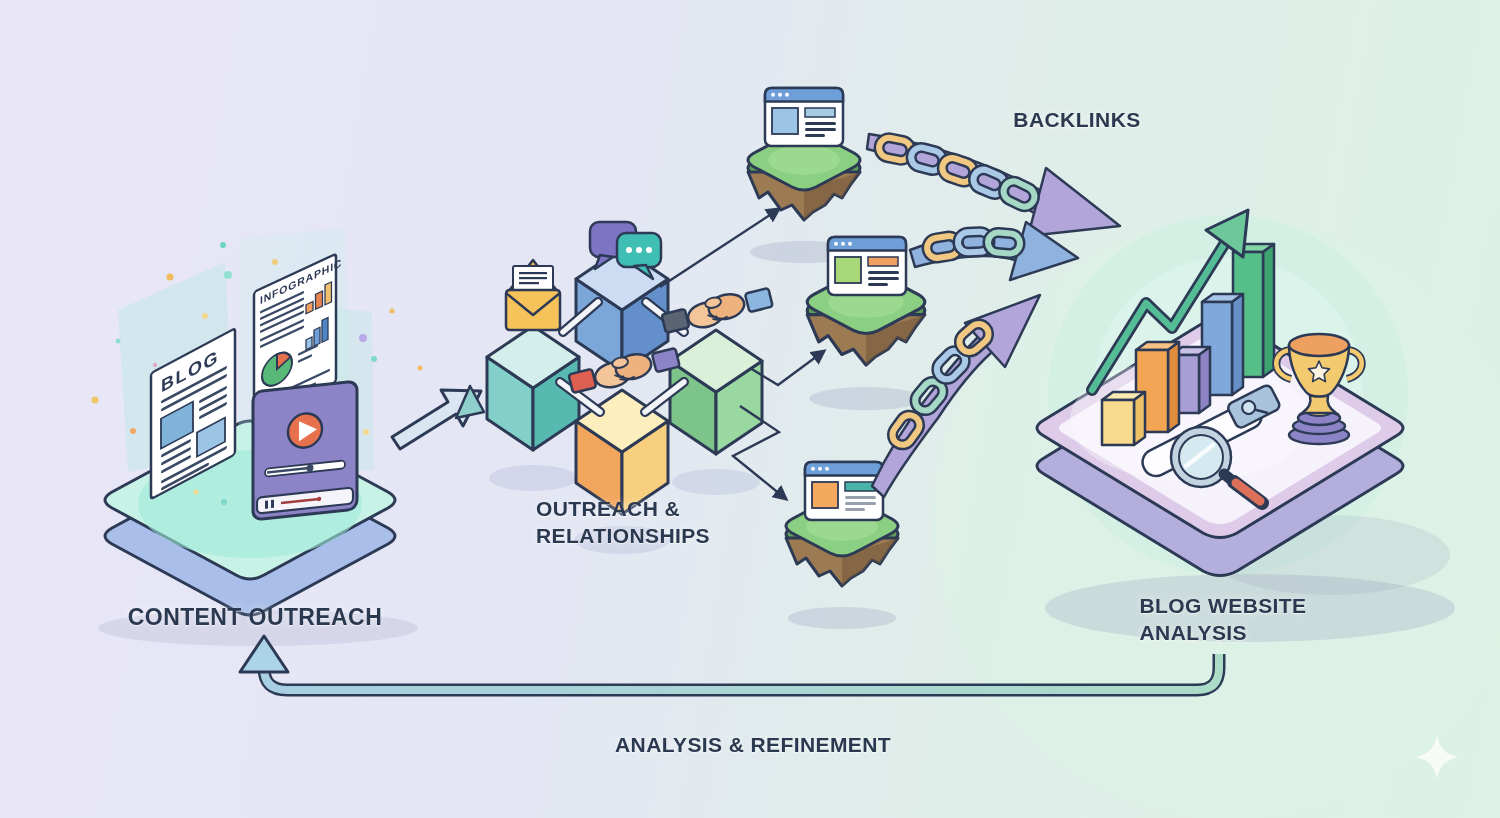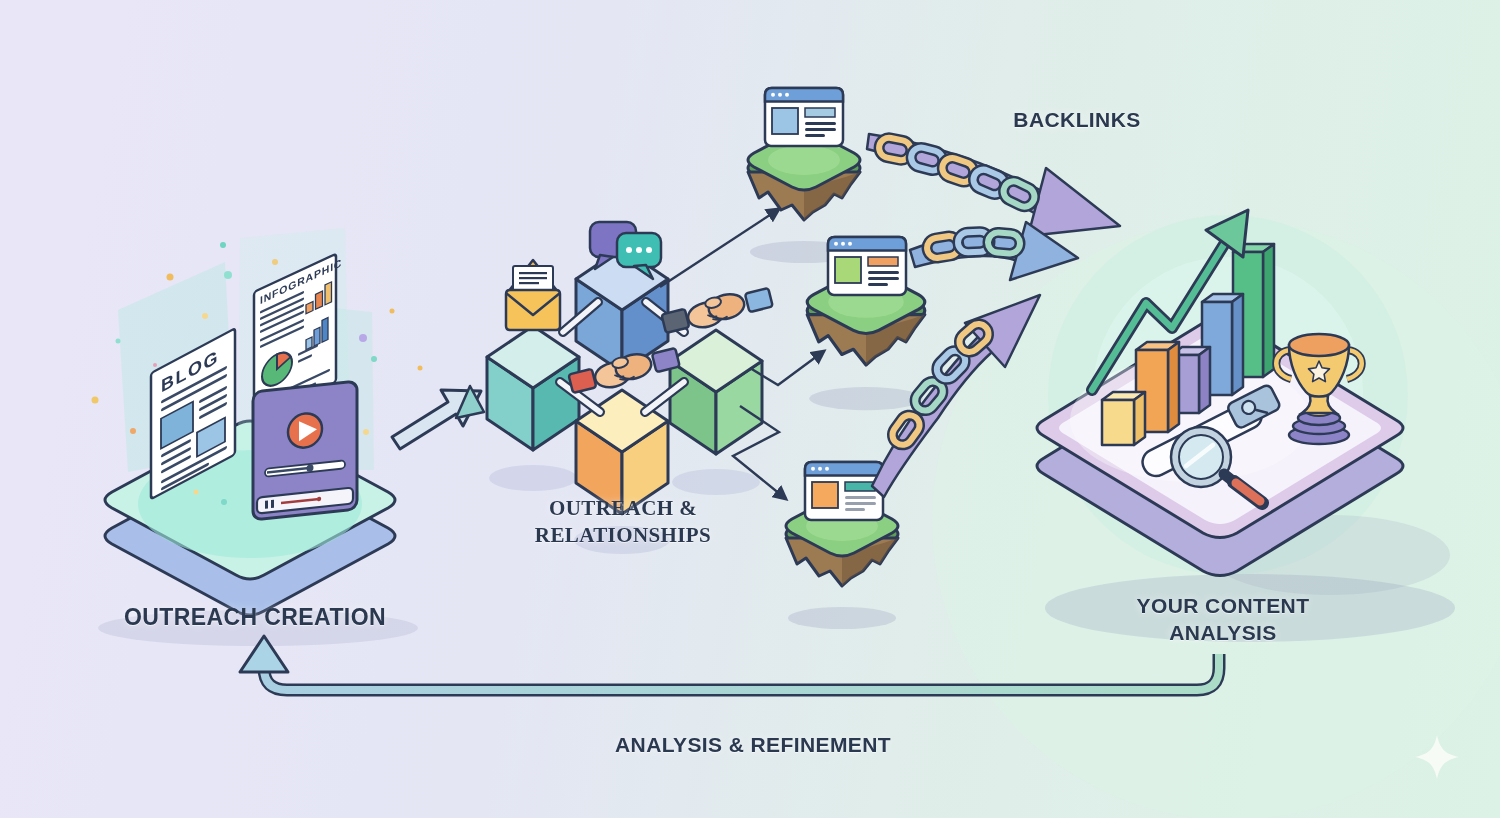--- a/index.html
+++ b/index.html
@@ -4,21 +4,21 @@
 <style>
   html,body{margin:0;padding:0;}
   body{
     width:1500px;height:818px;overflow:hidden;position:relative;
     font-family:"Liberation Sans", sans-serif;
     background:linear-gradient(100deg,#e9e6f8 0%,#e4e6f4 38%,#e0edea 62%,#dcf2e6 100%);
   }
   .scene{position:absolute;left:0;top:0;width:1500px;height:818px;}
   .lbl{
     position:absolute;transform:translate(-50%,-50%);
-    color:#2b3950;font-weight:bold;text-align:center;white-space:nowrap;
+    color:#2b3950;font-weight:bold;white-space:nowrap;
     letter-spacing:.4px;line-height:27px;
     text-shadow:0 1px 0 rgba(255,255,255,.55),0 0 8px rgba(255,255,255,.6);
   }
   .lbl-main{font-size:23px;}
   .lbl-sub{font-size:21px;}
 </style>
 </head>
 <body>
 
 <svg class="scene" viewBox="0 0 1500 818">
@@ -369,27 +369,27 @@
 
   <g>
     <path d="M1219,654 L1219,668 Q1219,690 1197,690 L287,690 Q264,690 264,668 L264,660" fill="none" stroke="#2d3a56" stroke-width="13"></path>
     <path d="M1219,654 L1219,668 Q1219,690 1197,690 L287,690 Q264,690 264,668 L264,660" fill="none" stroke="url(#tubeg)" stroke-width="8"></path>
     <path d="M264,636 L240,672 L288,672 Z" fill="#abd4e6" stroke="#2d3a56" stroke-width="3" stroke-linejoin="round"></path>
   </g>
 
   <path d="M1437,735 C1440,749 1445,754 1459,757 C1445,760 1440,765 1437,779 C1434,765 1429,760 1415,757 C1429,754 1434,749 1437,735 Z" fill="#fbfdf8" opacity="0.85"></path>
 </svg>
 
-<div class="lbl lbl-main" style="left:255px;top:617px;">OUTREACH CREATION</div>
-
-<div class="lbl lbl-sub" style="left:623px;top:522px;font-family:Liberation Serif, serif;">
+<div class="lbl lbl-main" style="left:255px;top:617px;">CONTENT OUTREACH</div>
+
+<div class="lbl lbl-sub" style="left:623px;top:522px;">
   <div>OUTREACH &amp;</div>
   <div>RELATIONSHIPS</div>
 </div>
 
 <div class="lbl lbl-sub" style="left:1077px;top:119px;">BACKLINKS</div>
 
 <div class="lbl lbl-sub" style="left:1223px;top:619px;">
-  <div>YOUR CONTENT</div>
+  <div>BLOG WEBSITE</div>
   <div>ANALYSIS</div>
 </div>
 
 <div class="lbl lbl-sub" style="left:753px;top:744px;">ANALYSIS &amp; REFINEMENT</div>
 
 </body></html>

